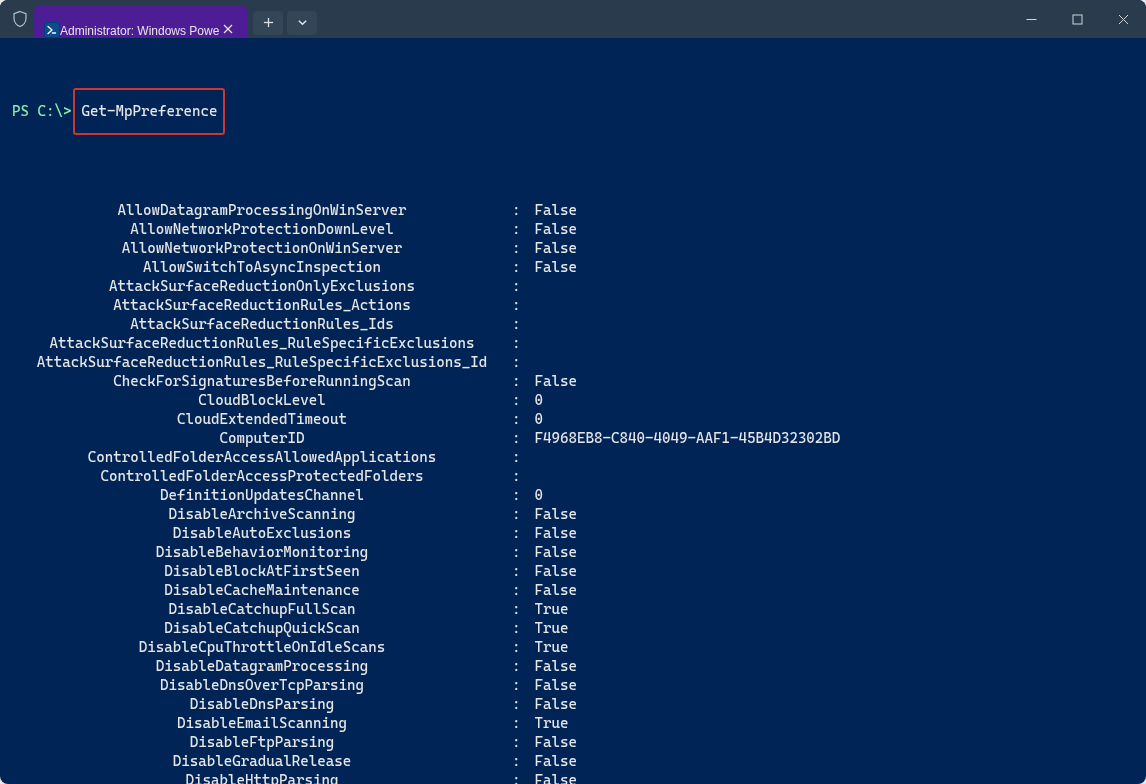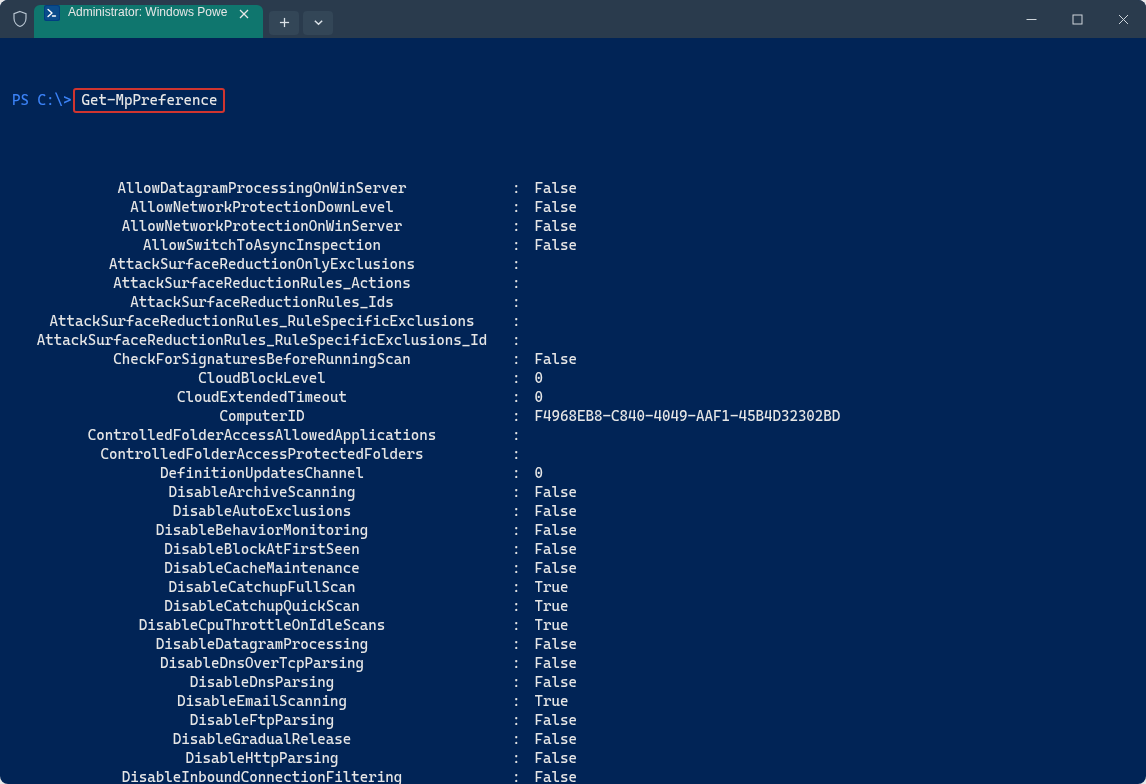--- a/index.html
+++ b/index.html
@@ -29,28 +29,28 @@
   .app-icon {
     width: 28px;
     display: flex;
     align-items: center;
     justify-content: center;
     color: #b8c5d1;
   }
   .app-icon svg { width: 18px; height: 18px; }
   .tab {
     margin-top: 5px;
-    background: #0f766e;
+    background: #4c1d95;
     border-radius: 6px 6px 0 0;
     display: flex;
-    align-items: flex-start;
+    align-items: flex-end;
     padding: 0 10px 0 10px;
     max-width: 230px;
     height: 33px;
-    gap: 8px;
+    gap: 0;
   }
   .tab-icon {
     width: 16px; height: 16px;
     background: #003e82;
     border-radius: 2px;
     display:flex; align-items:center; justify-content:center;
     color: #fff;
     font-size: 9px;
     font-weight: bold;
     font-family: 'Segoe UI', sans-serif;
@@ -103,26 +103,26 @@
     font-size: 14.5px;
     line-height: 19px;
     white-space: pre;
     overflow: hidden;
   }
   .prompt-line {
     display: flex;
     align-items: center;
     margin-bottom: 28px;
   }
-  .prompt { color: #3b82f6; text-align: right; }
+  .prompt { color: #86efac; text-align: right; }
   .cmd-highlight {
     display: inline-block;
     border: 2px solid #d0352f;
     border-radius: 3px;
-    padding: 1px 6px;
+    padding: 12px 6px;
     margin-left: 2px;
     color: #e6e6e6;
   }
   .rows { }
   .row { display:flex; }
   .key { width: 500px; text-align: center; }
   .colon { width: 14px; }
   .val { }
 </style>
 </head>

